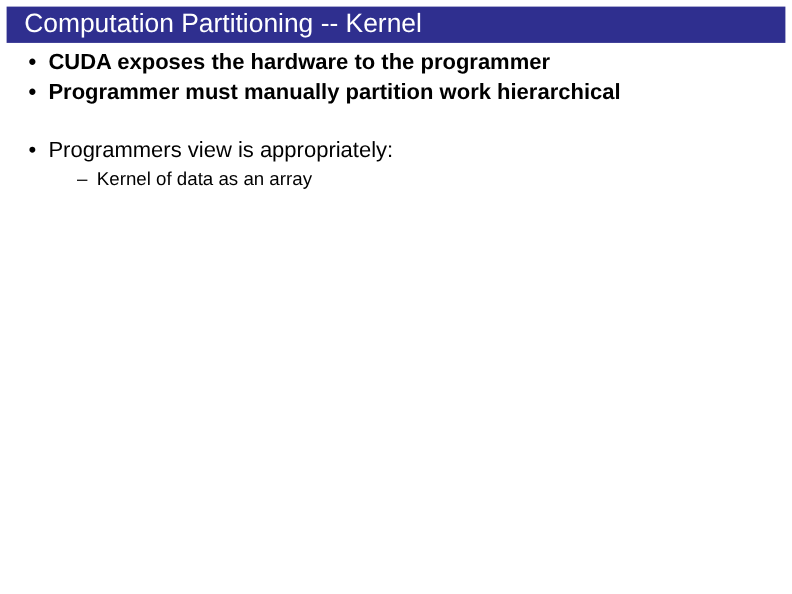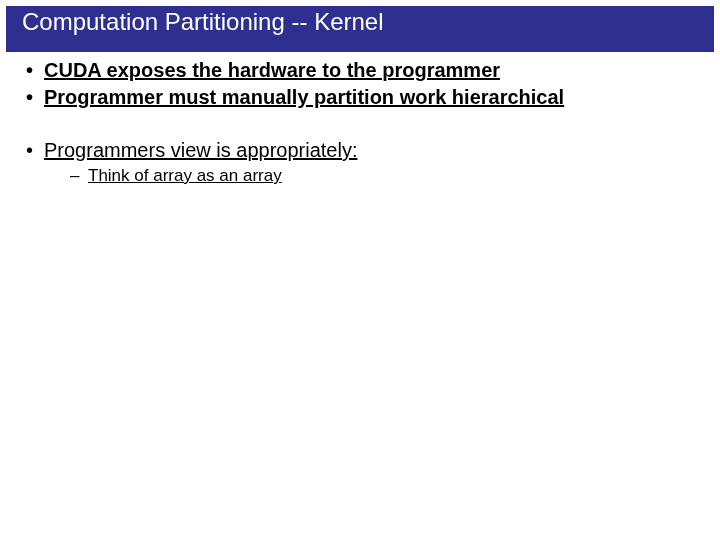--- a/index.html
+++ b/index.html
@@ -2,32 +2,31 @@
 <html><head>
 <meta charset="utf-8">
 <style>
   * { margin: 0; padding: 0; box-sizing: border-box; }
   html, body { width: 720px; height: 540px; background: #ffffff; font-family: Arial, Helvetica, sans-serif; }
   .slide { width: 720px; height: 540px; position: relative; }
   .title-bar {
     background: #2f2f8f;
     color: #ffffff;
     font-size: 24px;
-    padding: 2px 0 16px 16px;
+    padding: 2px 0 3px 16px;
     margin: 6px 6px 0 6px;
     font-weight: 400;
   }
   .content {
     padding: 6px 20px 0 20px;
     color: #000000;
   }
   ul.level1 {
     list-style: none;
     padding-left: 0;
-    text-decoration: underline;
   }
   ul.level1 > li {
     position: relative;
     padding-left: 24px;
     font-size: 20px;
     line-height: 1.25;
     margin-bottom: 2px;
   }
   ul.level1 > li::before {
     content: "•";
@@ -66,18 +65,18 @@
   <div class="content">
     <ul class="level1">
       <li class="bold">CUDA exposes the hardware to the programmer</li>
       <li class="bold">Programmer must manually partition work hierarchical</li>
     </ul>
     <div class="gap"></div>
     <ul class="level1">
       <li>
         <span>Programmers view is appropriately:</span>
         <ul class="level2">
-          <li>Think of array as an array</li>
+          <li>Kernel of data as an array</li>
         </ul>
       </li>
     </ul>
   </div>
 </div>
 
 </body></html>

